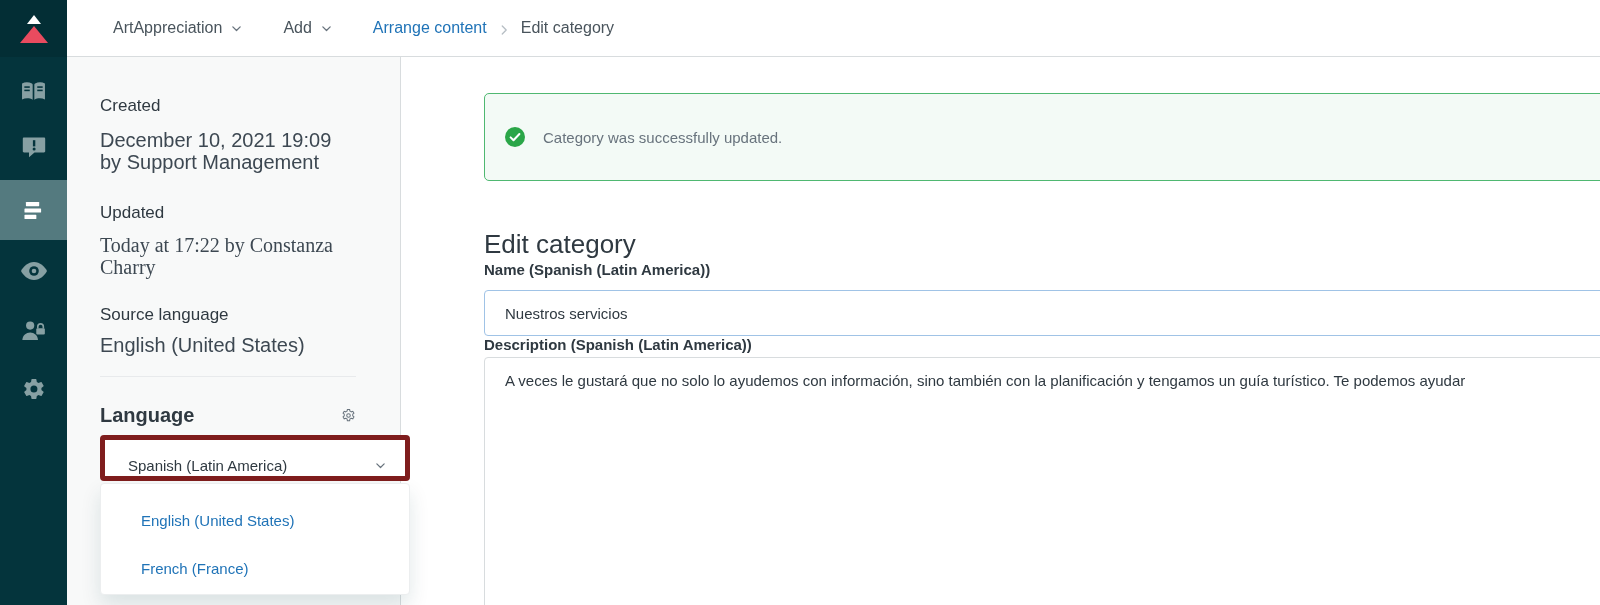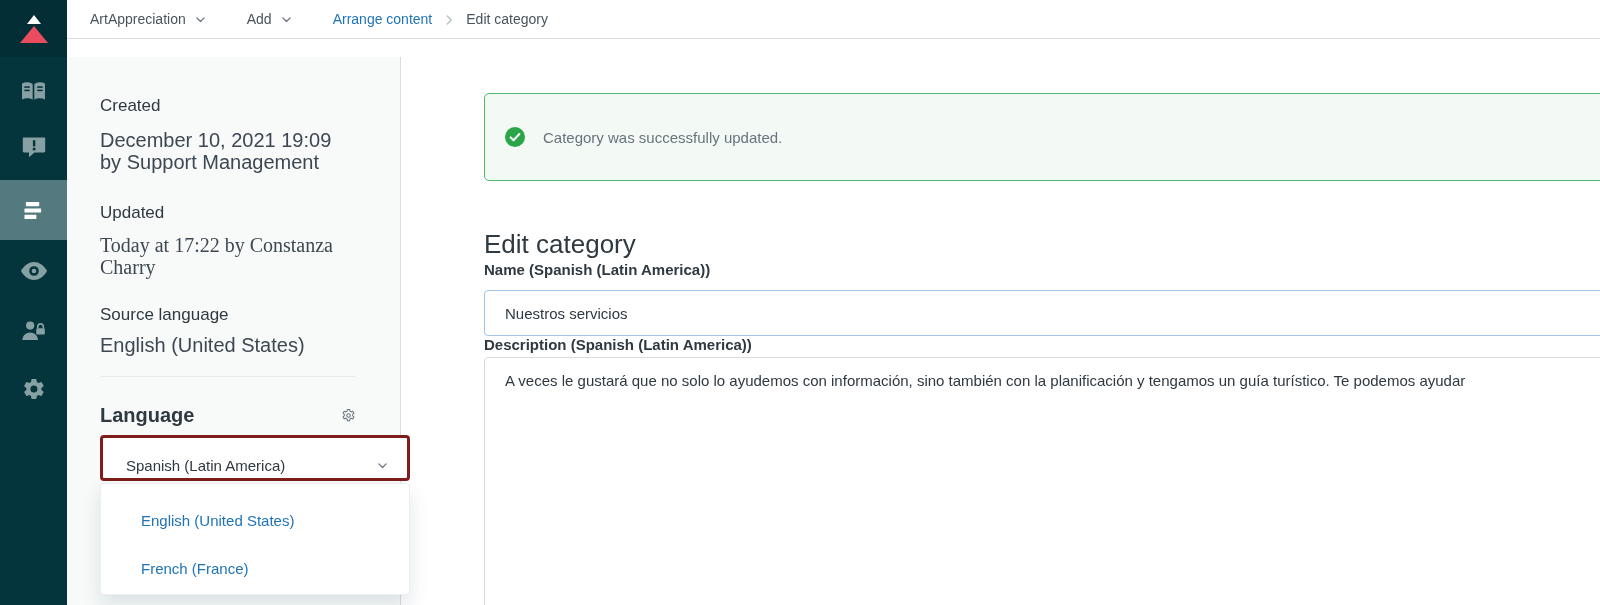--- a/index.html
+++ b/index.html
@@ -26,24 +26,24 @@
   .nav-item {
     position: absolute; left: 0; width: 67px; height: 60px;
     display: flex; align-items: center; justify-content: center;
     color: #87a0a3; cursor: pointer;
   }
   .nav-item.active { background: #547a7f; color: #ffffff; }
   .nav-item svg { display: block; }
 
   
   .topbar {
-    position: absolute; left: 67px; top: 0; right: 0; height: 39px;
+    position: absolute; left: 67px; top: 0; right: 0; height: 57px;
     background: #fff; border-bottom: 1px solid #d8dcde;
-    display: flex; align-items: center; padding-left: 23px;
-    font-size: 14px; color: #49545c; z-index: 20;
+    display: flex; align-items: center; padding-left: 46px;
+    font-size: 16px; color: #49545c; z-index: 20;
   }
   .tb-group { display: flex; align-items: center; gap: 8px; cursor: pointer; }
   .tb-chev { color: #68737d; display: flex; }
   .tb-sep { margin: 0 10px; display: flex; color: #b6bec4; }
   .tb-link { color: #1f73b7; cursor: pointer; text-decoration: none; }
   .sp-40 { width: 40px; }
 
   
   .panel {
     position: absolute; left: 67px; top: 57px; width: 334px; bottom: 0;
@@ -56,21 +56,21 @@
   .h-updated { margin-top: 30px; }
   .p-updated-val { margin-top: 11px; font-family: Liberation Serif, serif; }
   .h-source { margin-top: 27px; }
   .p-source-val { margin-top: 9px; }
   .panel hr { border: none; border-top: 1px solid #e8eaec; margin-top: 20px; }
   .lang-row { margin-top: 27px; display: flex; align-items: center; justify-content: space-between; }
   .lang-label { font-size: 20px; font-weight: bold; color: #2f3941; }
   .gear-small { color: #68737d; cursor: pointer; display: flex; }
   .lang-select {
     margin-top: 8px; height: 46px; width: 310px; background: #fff;
-    border: 3px solid #7f1d1d; border-radius: 4px;
+    border: 5px solid #7f1d1d; border-radius: 4px;
     display: flex; align-items: center; justify-content: space-between;
     padding: 15px 18px 0 23px; font-size: 15px; color: #2f3941; cursor: pointer;
   }
   .lang-dropdown {
     margin-top: 2px; width: 310px; height: 112px; background: #fff;
     border: 1px solid #eceeef; border-radius: 4px;
     box-shadow: 0 10px 20px rgba(4,68,77,0.12); padding-top: 18px;
   }
   .lang-dropdown a {
     display: block; height: 38px; line-height: 38px; padding-left: 40px;

